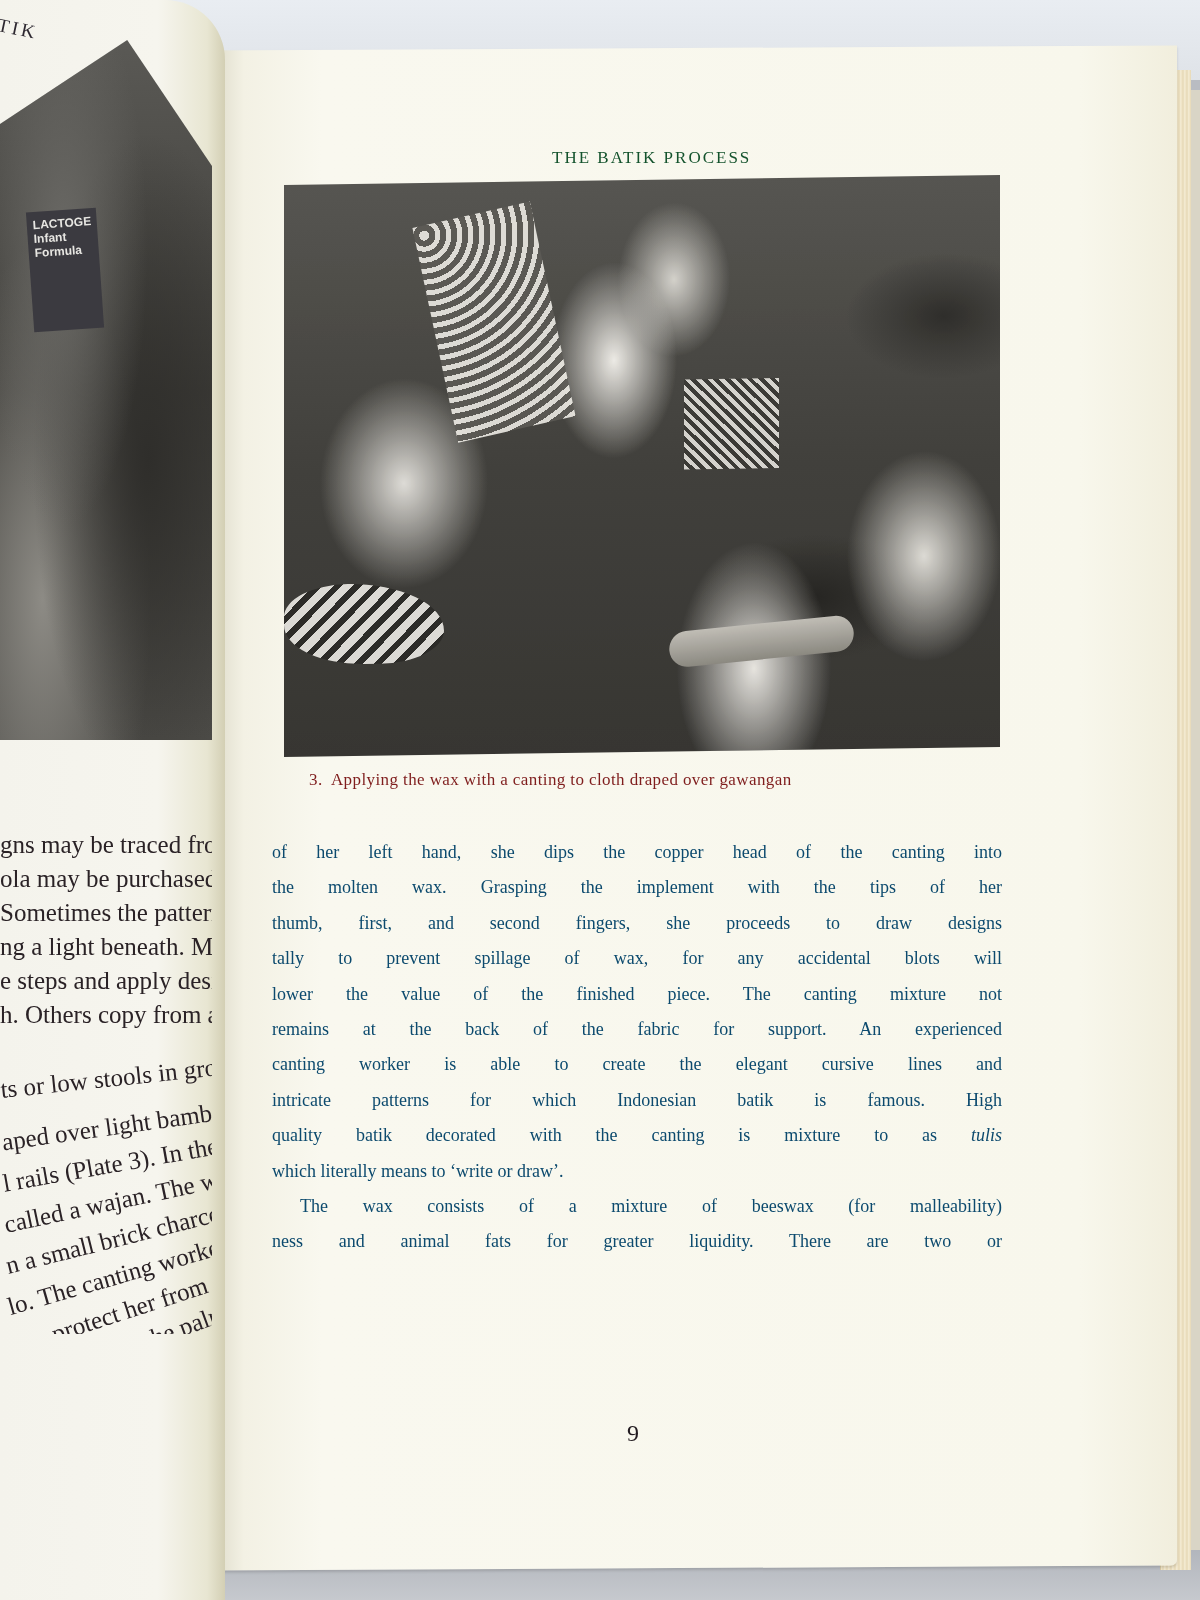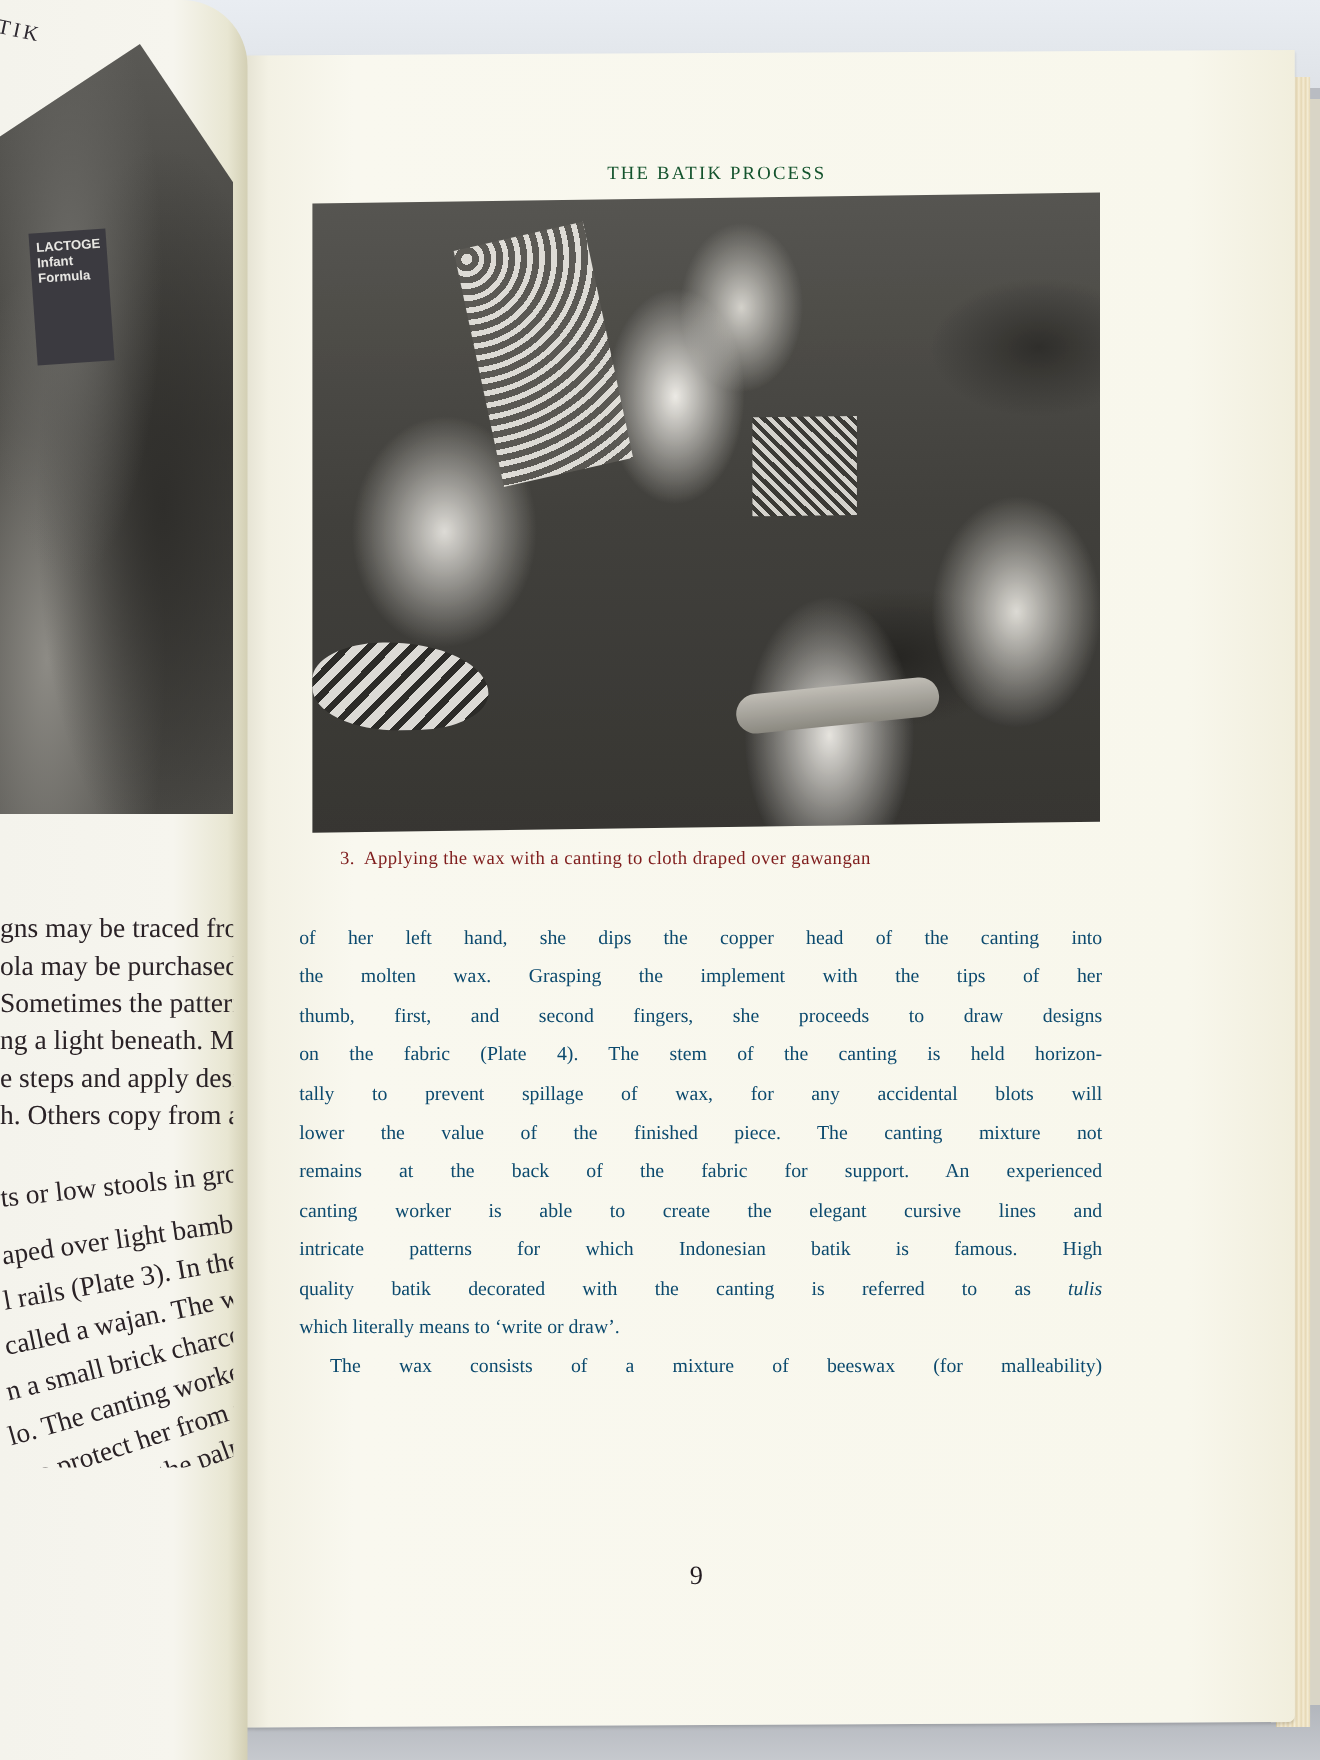--- a/index.html
+++ b/index.html
@@ -171,24 +171,24 @@
 
 <div class="caption">
   <span>3.</span>&nbsp;
   <span>Applying the wax with a canting to cloth draped over gawangan</span>
 </div>
 
 <div class="body-text">
   <span class="ln">of her left hand, she dips the copper head of the canting into</span>
   <span class="ln">the molten wax. Grasping the implement with the tips of her</span>
   <span class="ln">thumb, first, and second fingers, she proceeds to draw designs</span>
-  <span class="ln">on the fabric (Plate 4). The stem of the canting is held horizon-</span>
   <span class="ln">tally to prevent spillage of wax, for any accidental blots will</span>
   <span class="ln">lower the value of the finished piece. The canting mixture not</span>
   <span class="ln">remains at the back of the fabric for support. An experienced</span>
   <span class="ln">canting worker is able to create the elegant cursive lines and</span>
   <span class="ln">intricate patterns for which Indonesian batik is famous. High</span>
-  <span class="ln"><span>quality batik decorated with the canting is referred to as</span> <em>tulis</em></span>
+  <span class="ln"><span>quality batik decorated with the canting is mixture to as</span> <em>tulis</em></span>
   <span class="ln last">which literally means to ‘write or draw’.</span>
   <span class="ln indent">The wax consists of a mixture of beeswax (for malleability)</span>
+  <span class="ln">ness and animal fats for greater liquidity. There are two or</span>
 </div>
 
 <div class="folio">9</div>
 
 </body></html>

